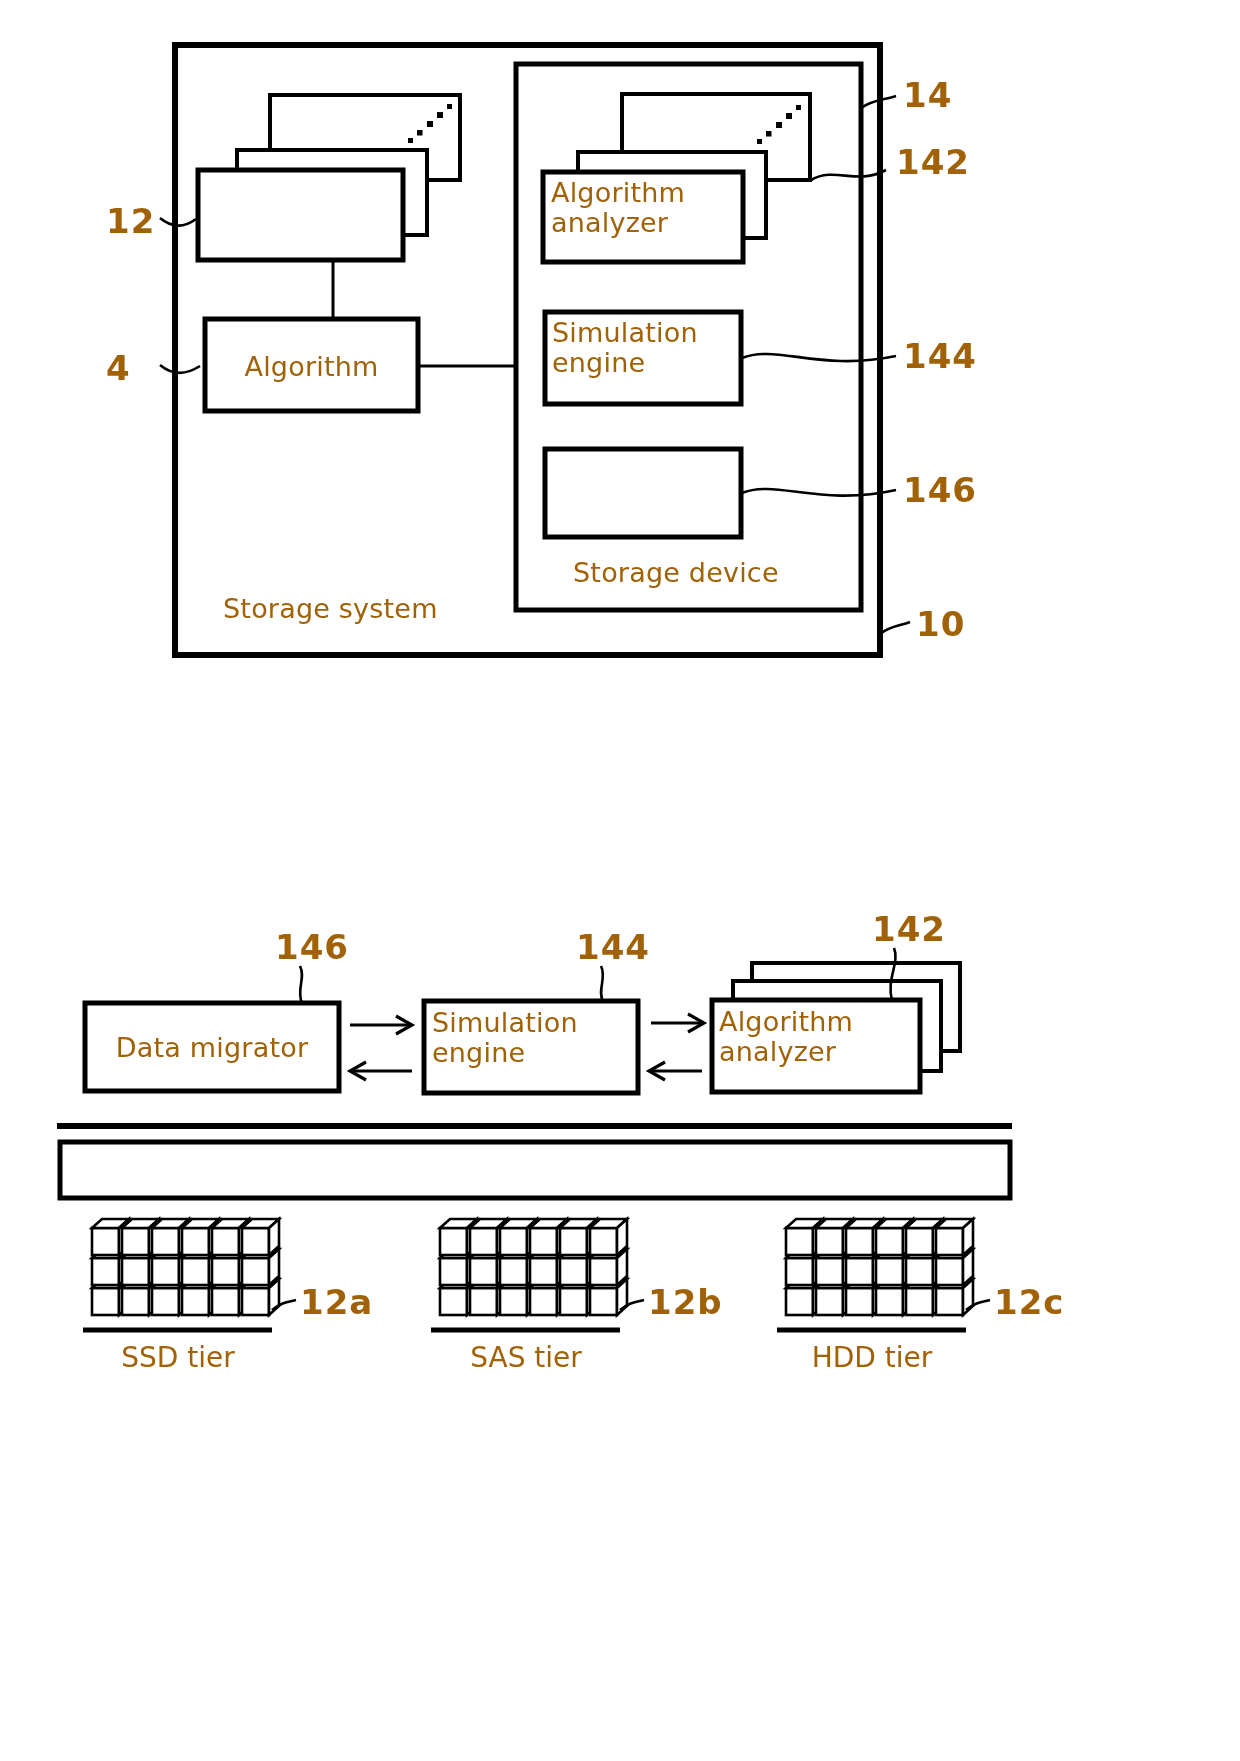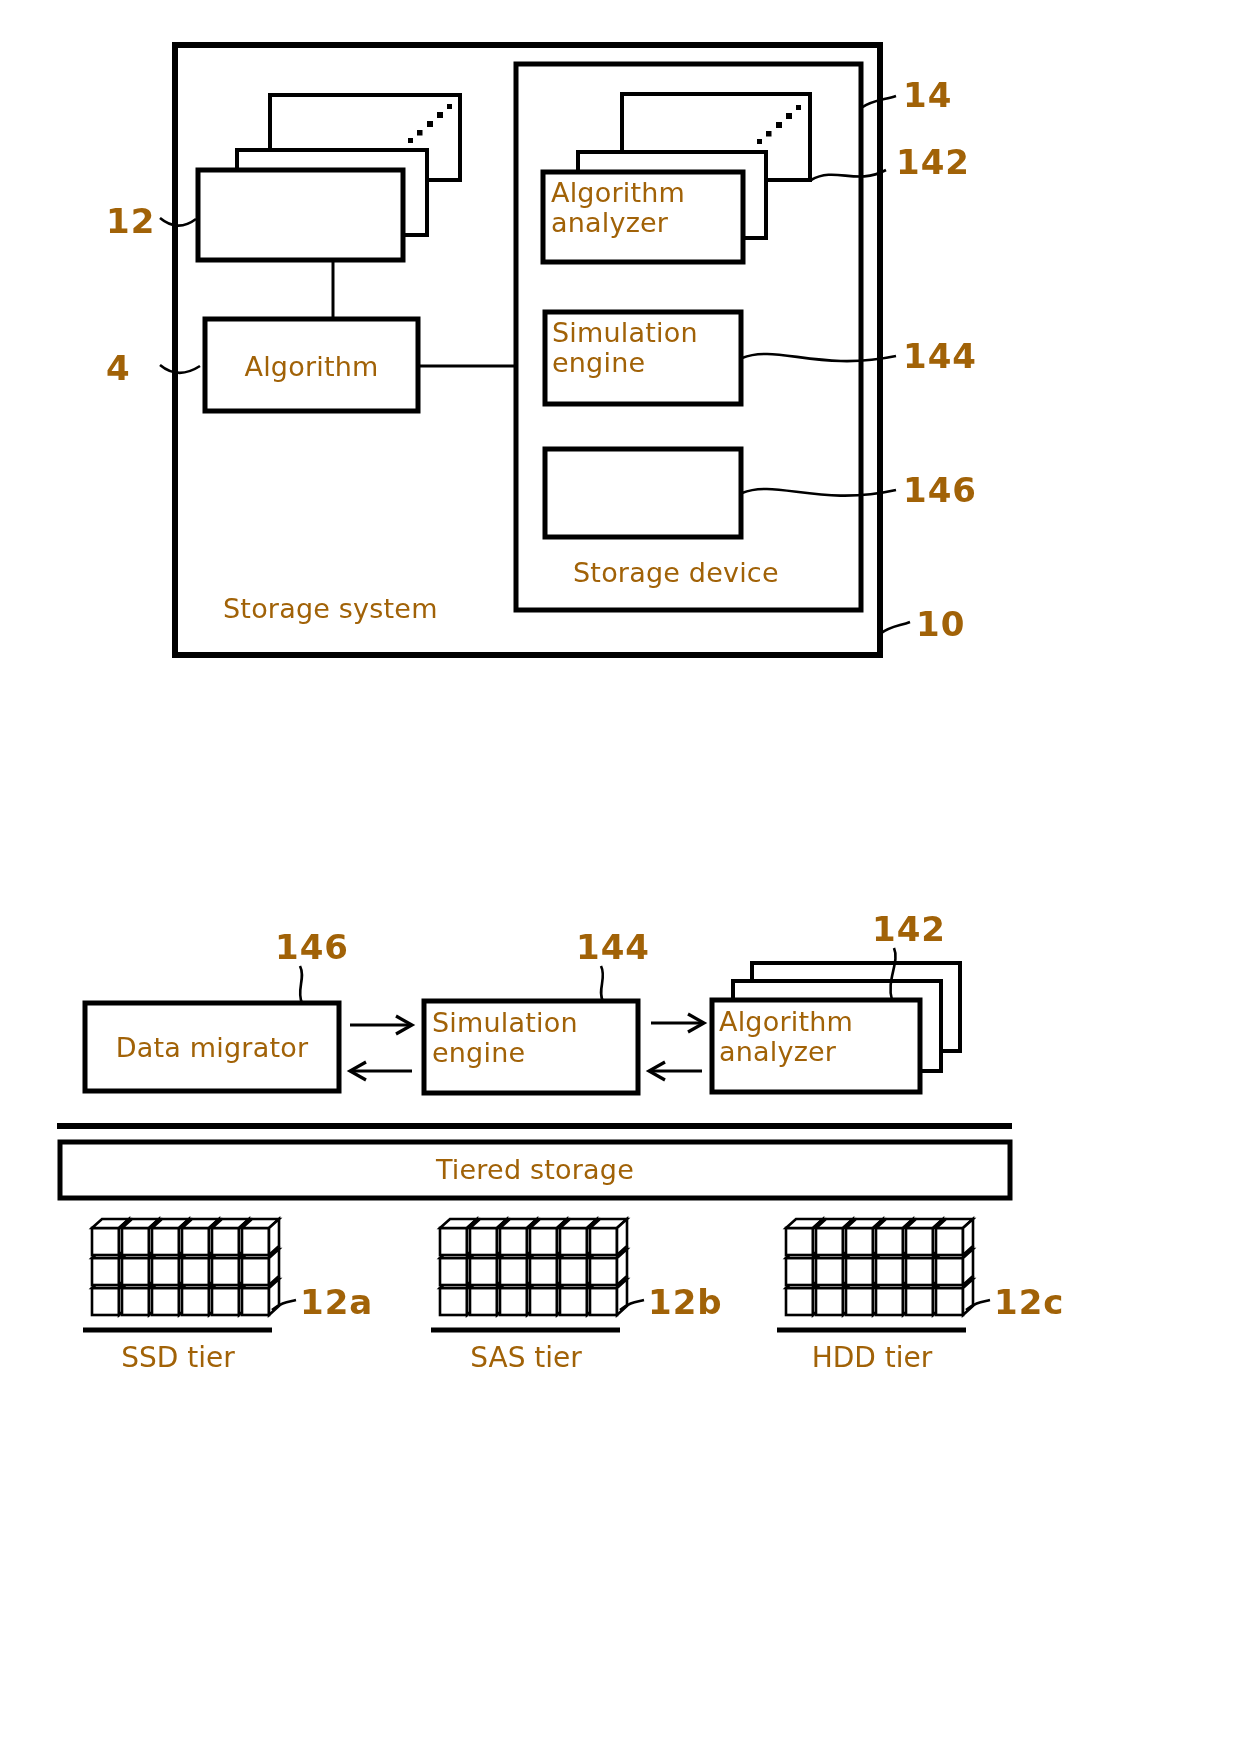--- a/index.html
+++ b/index.html
@@ -415,21 +415,20 @@
   <div class="lbl boxtext ctr" style="left:85px;top:1033px;width:254px;">Data migrator</div>
   <div class="lbl boxtext" style="left:432px;top:1008px;width:210px;">Simulation
 engine</div>
   <div class="lbl boxtext" style="left:719px;top:1007px;width:205px;">Algorithm
 analyzer</div>
 
   <div class="lbl numlbl" style="left:275px;top:928px;">146</div>
   <div class="lbl numlbl" style="left:576px;top:928px;">144</div>
   <div class="lbl numlbl" style="left:872px;top:910px;">142</div>
 
-  <div class="lbl boxtext ctr" style="left:60px;top:1155px;width:950px;">Tiered storage</div>
 
   <div class="lbl numlbl" style="left:300px;top:1283px;">12a</div>
   <div class="lbl numlbl" style="left:648px;top:1283px;">12b</div>
   <div class="lbl numlbl" style="left:994px;top:1283px;">12c</div>
 
   <div class="lbl tierlbl ctr" style="left:78px;top:1342px;width:200px;">SSD tier</div>
   <div class="lbl tierlbl ctr" style="left:426px;top:1342px;width:200px;">SAS tier</div>
   <div class="lbl tierlbl ctr" style="left:772px;top:1342px;width:200px;">HDD tier</div>
 
 

